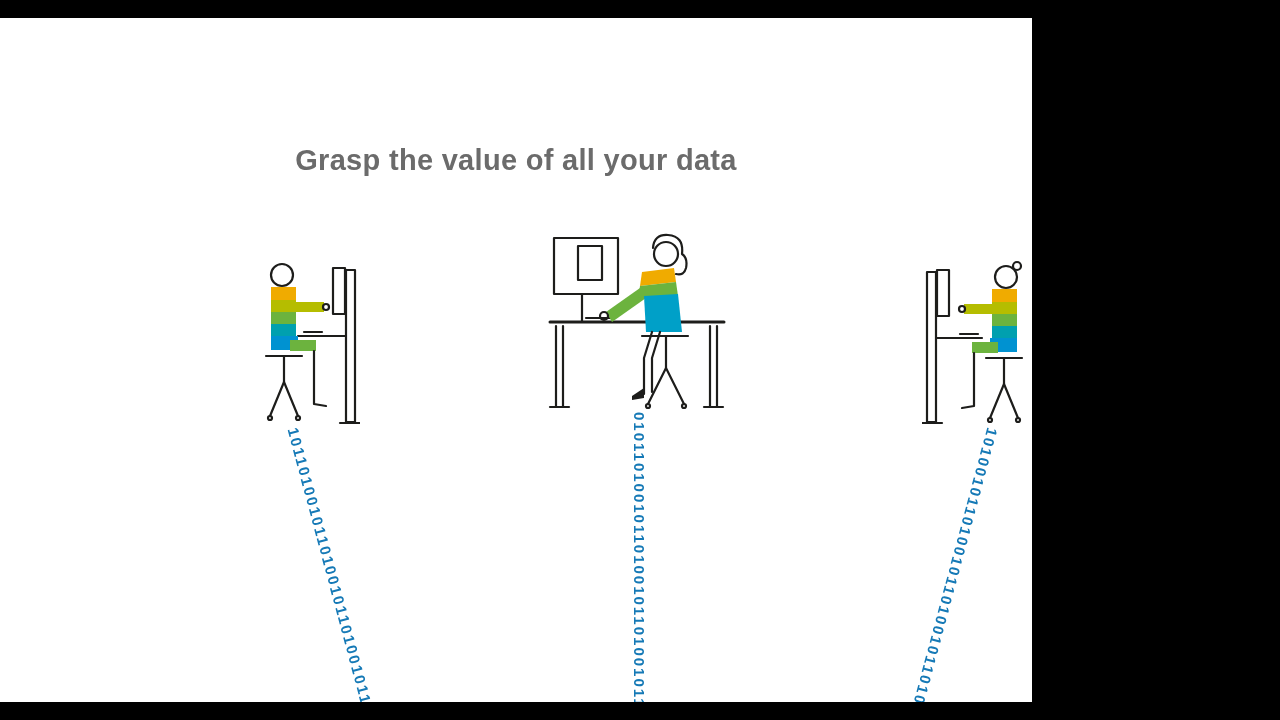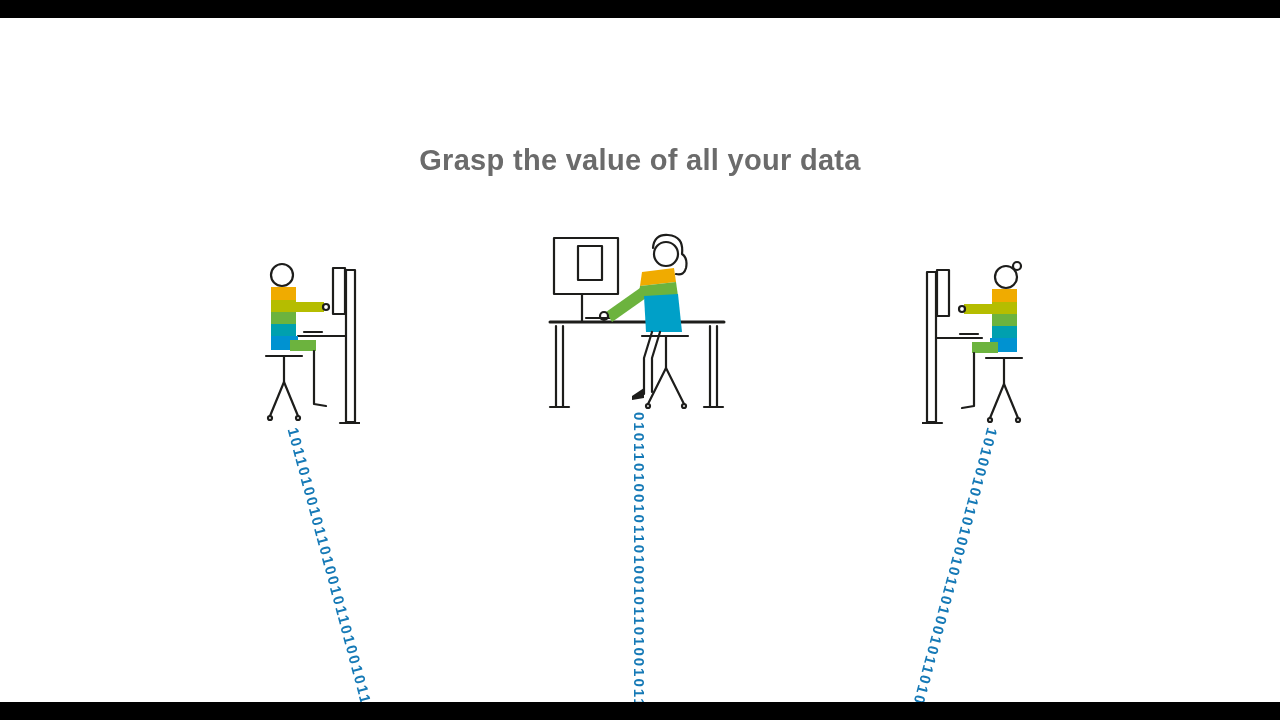--- a/index.html
+++ b/index.html
@@ -8,21 +8,21 @@
     --band-gold:#f0ab00; --band-yellow-green:#b5bd00; --band-green:#6cb33e;
     --band-teal:#00a0af; --band-blue:#0092d1; --skirt-teal:#00a0c8;
   }
   *{margin:0;padding:0;box-sizing:border-box}
   html,body{width:1280px;height:720px;overflow:hidden}
   body{background:var(--letterbox);font-family:"Liberation Sans",sans-serif}
   .frame{position:relative;width:1280px;height:720px;background:var(--letterbox)}
   .bar{position:absolute;left:0;width:100%;background:var(--letterbox);z-index:5}
   .bar.top{top:0;height:18px}
   .bar.bottom{bottom:0;height:18px}
-  .canvas{position:absolute;top:18px;left:0;width:1280px;height:684px;background:var(--background);overflow:hidden}
+  .canvas{position:absolute;top:18px;left:0;width:1032px;height:684px;background:var(--background);overflow:hidden}
   .title{position:absolute;top:126px;left:0;width:100%;text-align:center;
          font-size:29px;font-weight:700;color:var(--title-text);letter-spacing:.3px}
   .figure{position:absolute}
   .fig-left{left:260px;top:238px}
   .fig-center{left:548px;top:210px}
   .fig-right{left:922px;top:242px}
   .stream{position:absolute;transform-origin:0 0;font-size:15px;font-weight:600;
           letter-spacing:2px;line-height:15px;white-space:nowrap;color:var(--stream-blue)}
   .stream-left{left:300px;top:408px;transform:rotate(75deg)}
   .stream-center{left:647px;top:394px;transform:rotate(90deg)}

